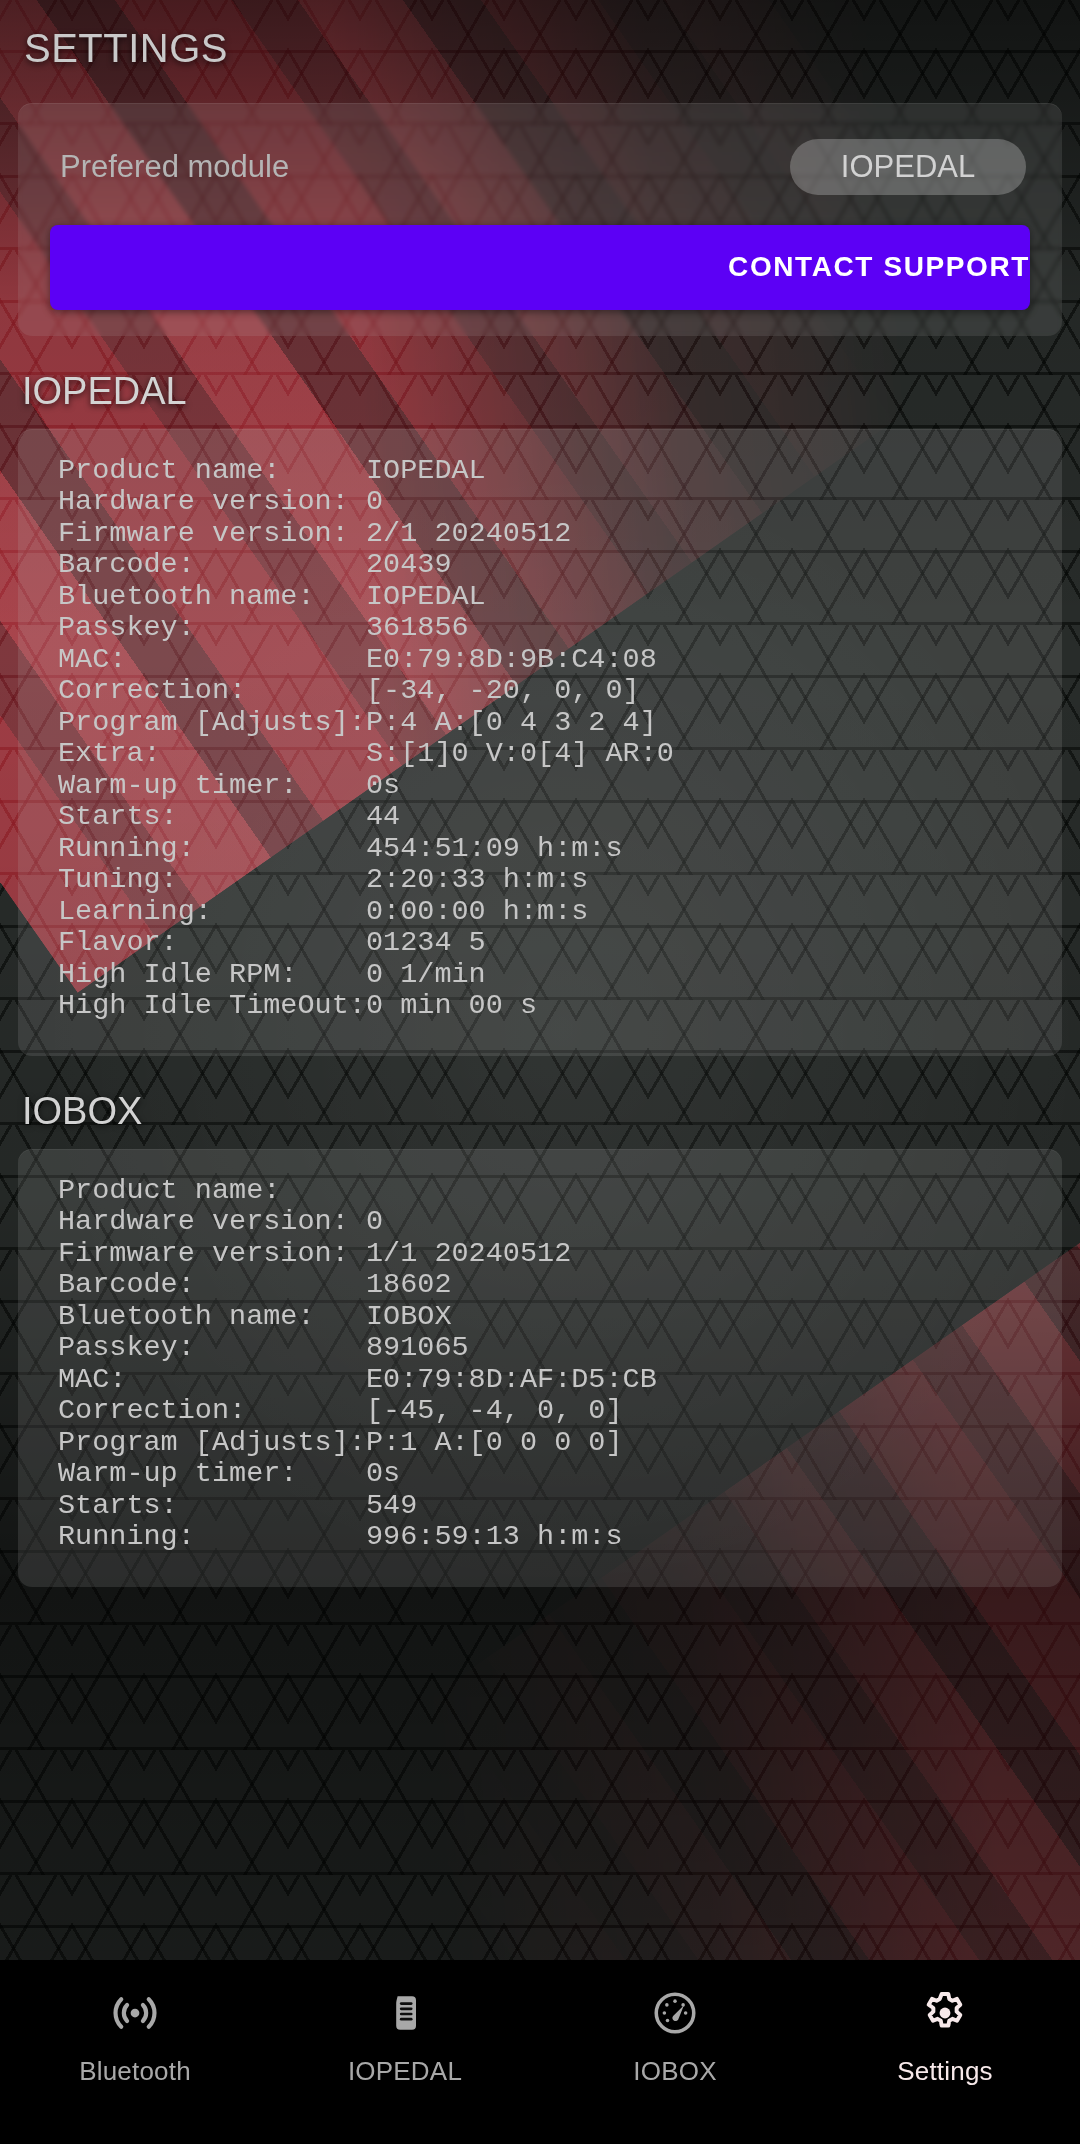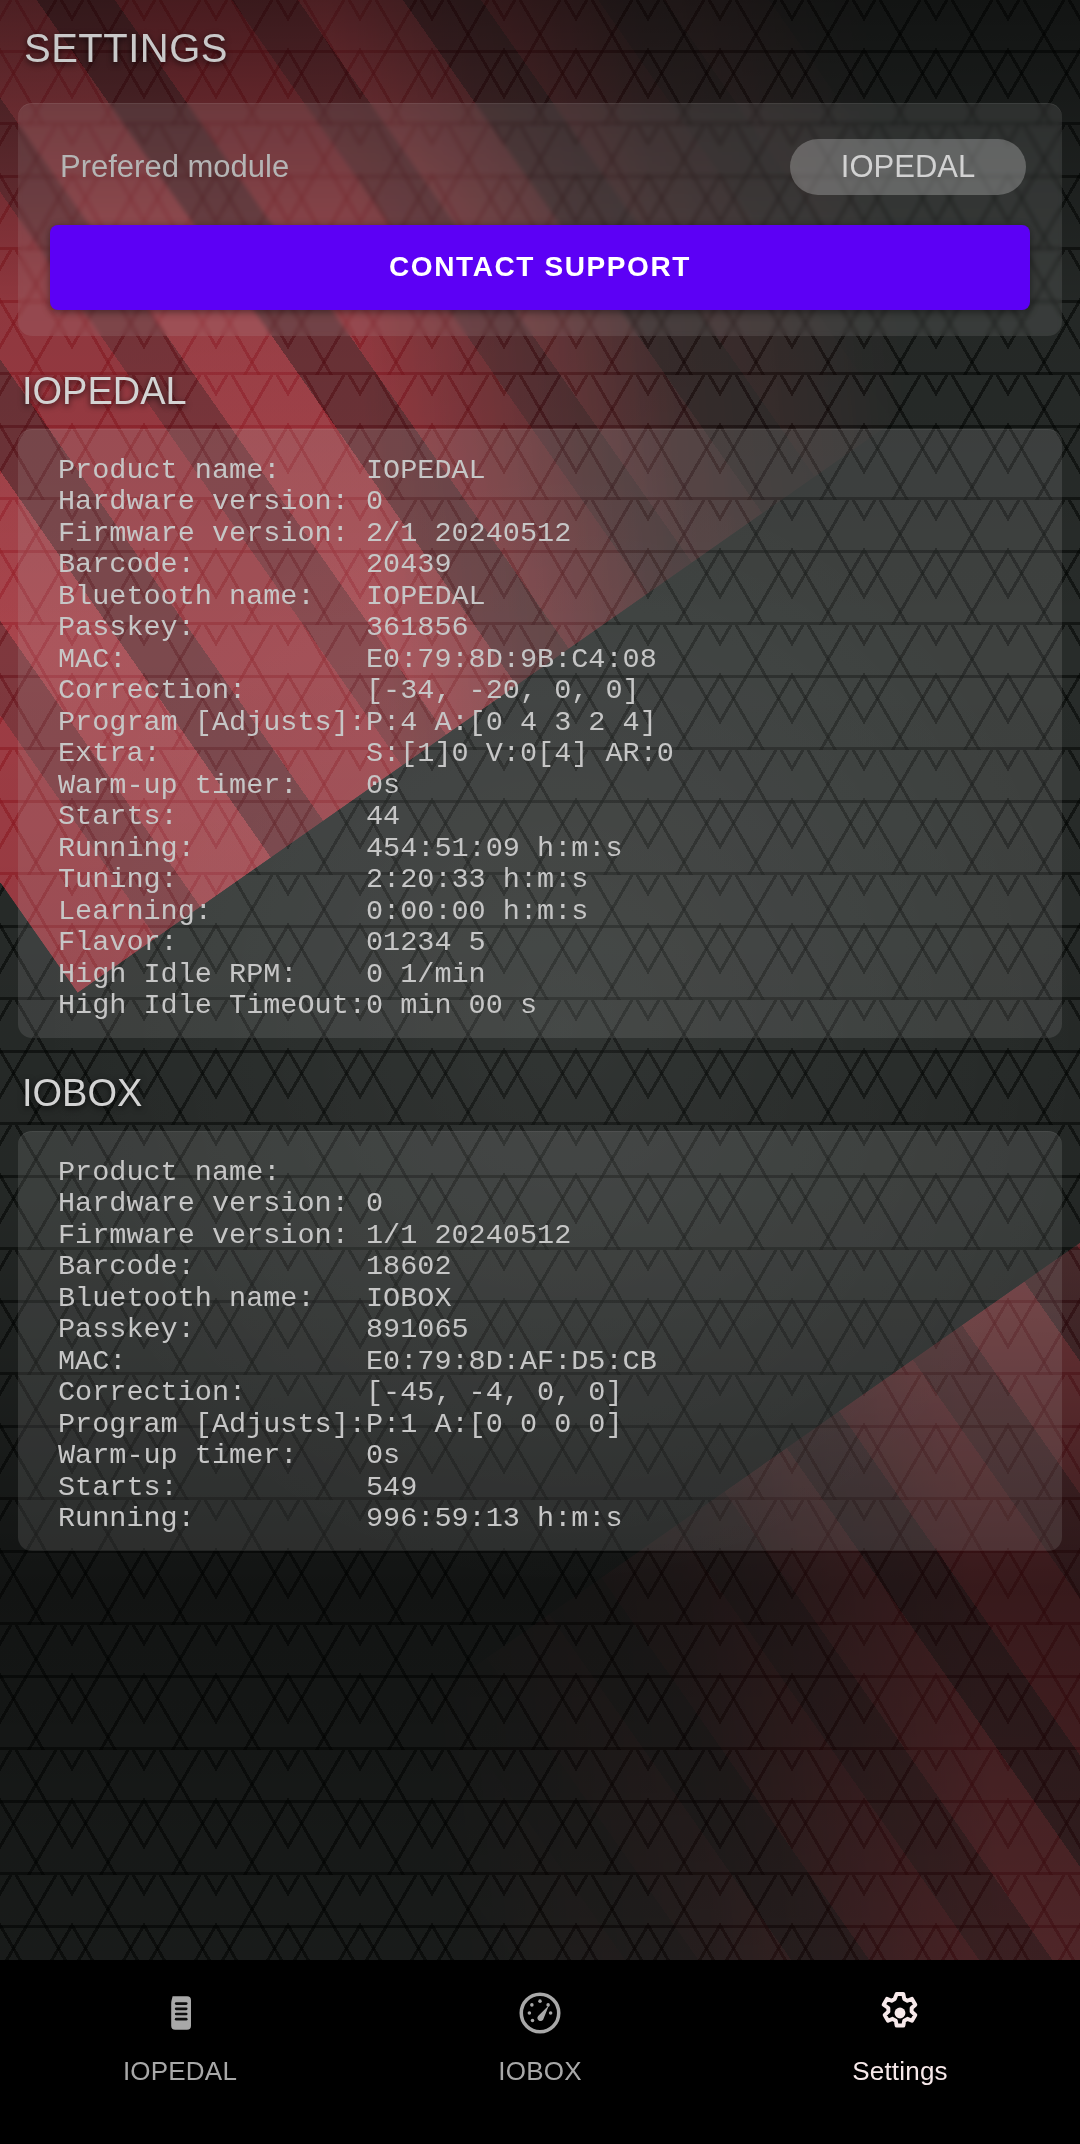--- a/index.html
+++ b/index.html
@@ -167,34 +167,35 @@
     background: #5c00f5;
     border: none;
     border-radius: 8px;
     color: #ffffff;
     font-size: 28px;
     font-weight: 700;
     letter-spacing: 1.6px;
     padding: 26px 0 27px 0;
     cursor: pointer;
     box-shadow: 0 2px 8px rgba(0,0,0,.45);
+    text-align: right;
   }
 
   
   .section-title {
     color: #d3d3d3;
     font-size: 38px;
     font-weight: 400;
     padding: 34px 0 0 22px;
     text-shadow: 0 2px 6px rgba(0,0,0,.7);
   }
 
   .info-card {
     margin: 16px 18px 0 18px;
-    padding: 26px 0 16px 0;
+    padding: 26px 0 34px 0;
     border-radius: 14px;
     background: rgba(190,190,190,.15);
     box-shadow: inset 0 1px 0 rgba(255,255,255,.06);
   }
 
   .info-table {
     font-family: "Liberation Mono", "DejaVu Sans Mono", monospace;
     font-size: 28.5px;
     line-height: 31.5px;
     color: #c6c6c6;
@@ -281,20 +282,32 @@
         </div>
         <h2 class="section-title">IOBOX</h2>
         <div class="info-card">
           <div class="info-table"><div class="info-row"><span class="info-key">Product name:</span><span class="info-val"></span></div><div class="info-row"><span class="info-key">Hardware version:</span><span class="info-val">0</span></div><div class="info-row"><span class="info-key">Firmware version:</span><span class="info-val">1/1 20240512</span></div><div class="info-row"><span class="info-key">Barcode:</span><span class="info-val">18602</span></div><div class="info-row"><span class="info-key">Bluetooth name:</span><span class="info-val">IOBOX</span></div><div class="info-row"><span class="info-key">Passkey:</span><span class="info-val">891065</span></div><div class="info-row"><span class="info-key">MAC:</span><span class="info-val">E0:79:8D:AF:D5:CB</span></div><div class="info-row"><span class="info-key">Correction:</span><span class="info-val">[-45, -4, 0, 0]</span></div><div class="info-row"><span class="info-key">Program [Adjusts]:</span><span class="info-val">P:1 A:[0 0 0 0]</span></div><div class="info-row"><span class="info-key">Warm-up timer:</span><span class="info-val">0s</span></div><div class="info-row"><span class="info-key">Starts:</span><span class="info-val">549</span></div><div class="info-row"><span class="info-key">Running:</span><span class="info-val">996:59:13 h:m:s</span></div></div>
         </div>
       </div>
 
   </div>
 
   <nav class="bottom-nav" id="bottom-nav">
+      <div class="nav-item">
+        <span class="nav-icon">
+          <svg viewBox="0 0 24 24" width="50" height="50" fill="none" stroke="currentColor" stroke-width="2" stroke-linecap="round">
+            <circle cx="12" cy="12" r="2.1" fill="currentColor" stroke="none"></circle>
+            <path d="M8.2 8.2a5.4 5.4 0 0 0 0 7.6"></path>
+            <path d="M15.8 8.2a5.4 5.4 0 0 1 0 7.6"></path>
+            <path d="M5.4 5.4a9.3 9.3 0 0 0 0 13.2"></path>
+            <path d="M18.6 5.4a9.3 9.3 0 0 1 0 13.2"></path>
+          </svg>
+        </span>
+        <span class="nav-label">Bluetooth</span>
+      </div>
       <div class="nav-item">
         <span class="nav-icon">
           <svg viewBox="0 0 24 24" width="48" height="48">
             <path d="M8.3 3.6h7.2a2 2 0 0 1 2 2v12.8a2 2 0 0 1-2 2H9.6a2 2 0 0 1-2-2V7.2c0-1 .3-2 .7-3.6z" fill="currentColor"></path>
             <g stroke="#0d0d0d" stroke-width="1.35" stroke-linecap="round">
               <line x1="10.1" y1="7.3" x2="15.1" y2="7.3"></line>
               <line x1="10.1" y1="9.9" x2="15.1" y2="9.9"></line>
               <line x1="10.1" y1="12.5" x2="15.1" y2="12.5"></line>
               <line x1="10.1" y1="15.1" x2="15.1" y2="15.1"></line>
             </g>

